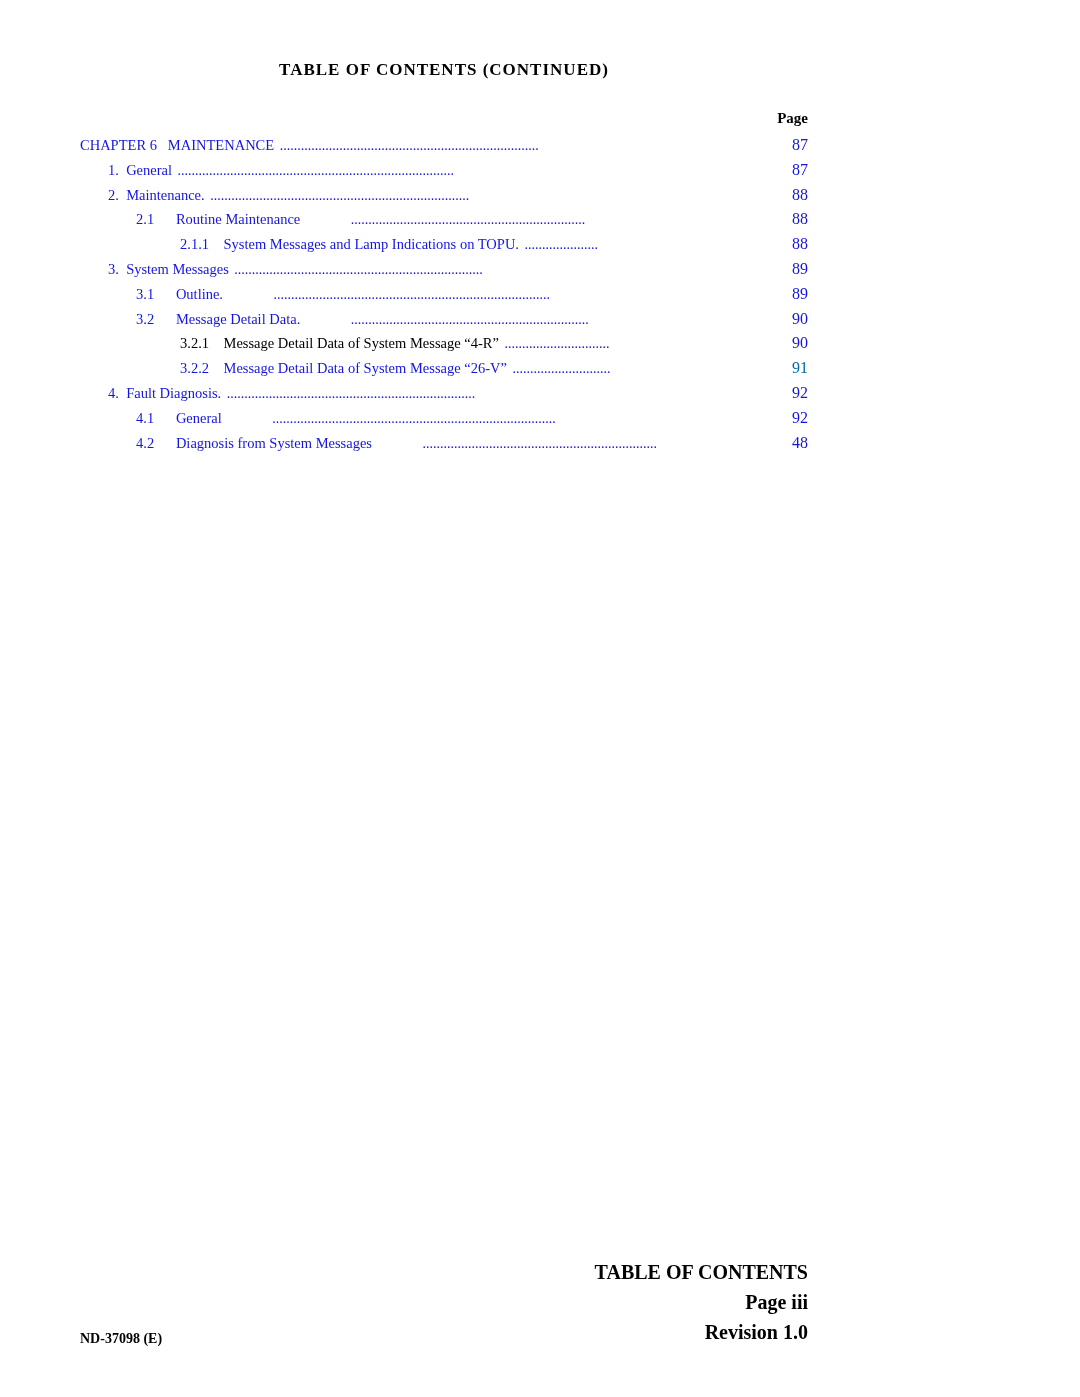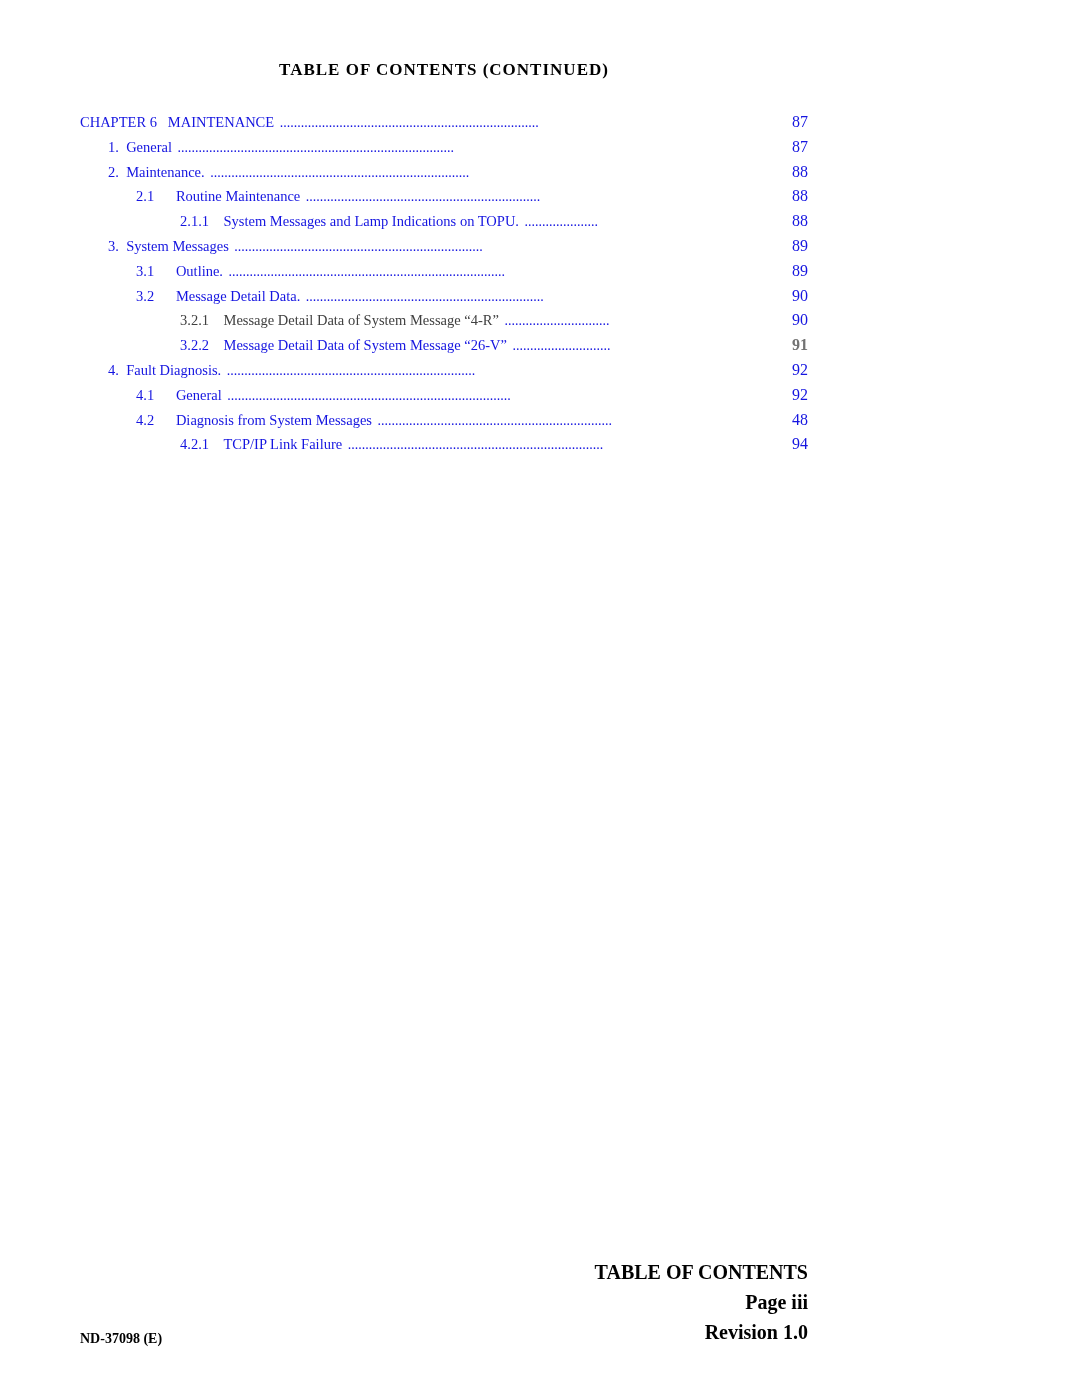--- a/index.html
+++ b/index.html
@@ -75,21 +75,21 @@
       font-size: 16px;
       white-space: nowrap;
       min-width: 30px;
       text-align: right;
       flex-shrink: 0;
     }
 
     
     .indent-0 { padding-left: 0px; }
     .indent-1 { padding-left: 28px; }
-    .indent-2 { padding-left: 56px; }
+    .indent-2 { padding-left: 56px; gap: 45px; }
     .indent-3 { padding-left: 100px; }
 
     .chapter-row .toc-label {
       color: #1515e0;
       font-weight: normal;
     }
 
     .footer {
       position: absolute;
       bottom: 50px;
@@ -115,20 +115,21 @@
       line-height: 1.5;
     }
   </style>
 </head>
 <body>
 
 <div class="page">
 
   <div class="page-title">TABLE OF CONTENTS  (CONTINUED)</div>
 
+  <div class="page-label">Page</div>
 
   <div class="toc-container">
 
     <div class="toc-entry indent-0 chapter-row">
       <span class="toc-label chapter" style="color: rgb(21, 21, 224);">CHAPTER 6&nbsp;&nbsp;&nbsp;MAINTENANCE</span>
       <span class="toc-dots" style="color: rgb(21, 21, 224);">&nbsp;..........................................................................&nbsp;</span>
       <span class="toc-page" style="color: rgb(21, 21, 224);">87</span>
     </div>
 
     <div class="toc-entry indent-1">
@@ -167,54 +168,49 @@
       <span class="toc-page" style="color: rgb(21, 21, 224);">89</span>
     </div>
 
     <div class="toc-entry indent-2">
       <span class="toc-label" style="color: rgb(21, 21, 224);">3.2&nbsp;&nbsp;&nbsp;&nbsp;&nbsp;&nbsp;Message Detail Data.</span>
       <span class="toc-dots" style="color: rgb(21, 21, 224);">&nbsp;....................................................................&nbsp;</span>
       <span class="toc-page" style="color: rgb(21, 21, 224);">90</span>
     </div>
 
     <div class="toc-entry indent-3">
-      <span class="toc-label" style="color: #404040;">3.2.1&nbsp;&nbsp;&nbsp;&nbsp;Message Detail Data of System Message “4-R”</span>
+      <span class="toc-label" style="color: #000000;">3.2.1&nbsp;&nbsp;&nbsp;&nbsp;Message Detail Data of System Message “4-R”</span>
       <span class="toc-dots" style="color: rgb(21, 21, 224);">&nbsp;..............................&nbsp;</span>
       <span class="toc-page" style="color: rgb(21, 21, 224);">90</span>
     </div>
 
     <div class="toc-entry indent-3">
       <span class="toc-label" style="color: rgb(21, 21, 224);">3.2.2&nbsp;&nbsp;&nbsp;&nbsp;Message Detail Data of System Message “26-V”</span>
       <span class="toc-dots" style="color: rgb(21, 21, 224);">&nbsp;............................&nbsp;</span>
-      <span class="toc-page" style="color: #737373; font-weight: bold;">91</span>
+      <span class="toc-page" style="color: #0369a1;">91</span>
     </div>
 
     <div class="toc-entry indent-1">
       <span class="toc-label" style="color: rgb(21, 21, 224);">4.&nbsp;&nbsp;Fault Diagnosis.</span>
       <span class="toc-dots" style="color: rgb(21, 21, 224);">&nbsp;.......................................................................&nbsp;</span>
       <span class="toc-page" style="color: rgb(21, 21, 224);">92</span>
     </div>
 
     <div class="toc-entry indent-2">
       <span class="toc-label" style="color: rgb(21, 21, 224);">4.1&nbsp;&nbsp;&nbsp;&nbsp;&nbsp;&nbsp;General</span>
       <span class="toc-dots" style="color: rgb(21, 21, 224);">&nbsp;.................................................................................&nbsp;</span>
       <span class="toc-page" style="color: rgb(21, 21, 224);">92</span>
     </div>
 
     <div class="toc-entry indent-2">
       <span class="toc-label" style="color: rgb(21, 21, 224);">4.2&nbsp;&nbsp;&nbsp;&nbsp;&nbsp;&nbsp;Diagnosis from System Messages</span>
       <span class="toc-dots" style="color: rgb(21, 21, 224);">&nbsp;...................................................................&nbsp;</span>
       <span class="toc-page" style="color: rgb(21, 21, 224);">48</span>
     </div>
 
-    <div class="toc-entry indent-3">
-      <span class="toc-label" style="color: rgb(21, 21, 224);">4.2.1&nbsp;&nbsp;&nbsp;&nbsp;TCP/IP Link Failure</span>
-      <span class="toc-dots" style="color: rgb(21, 21, 224);">&nbsp;.........................................................................&nbsp;</span>
-      <span class="toc-page" style="color: rgb(21, 21, 224);">94</span>
-    </div>
 
   </div>
 
   <div class="footer">
     <div class="footer-left">ND-37098 (E)</div>
     <div class="footer-right">
       <div>TABLE OF CONTENTS</div>
       <div>Page iii</div>
       <div>Revision 1.0</div>
     </div>

